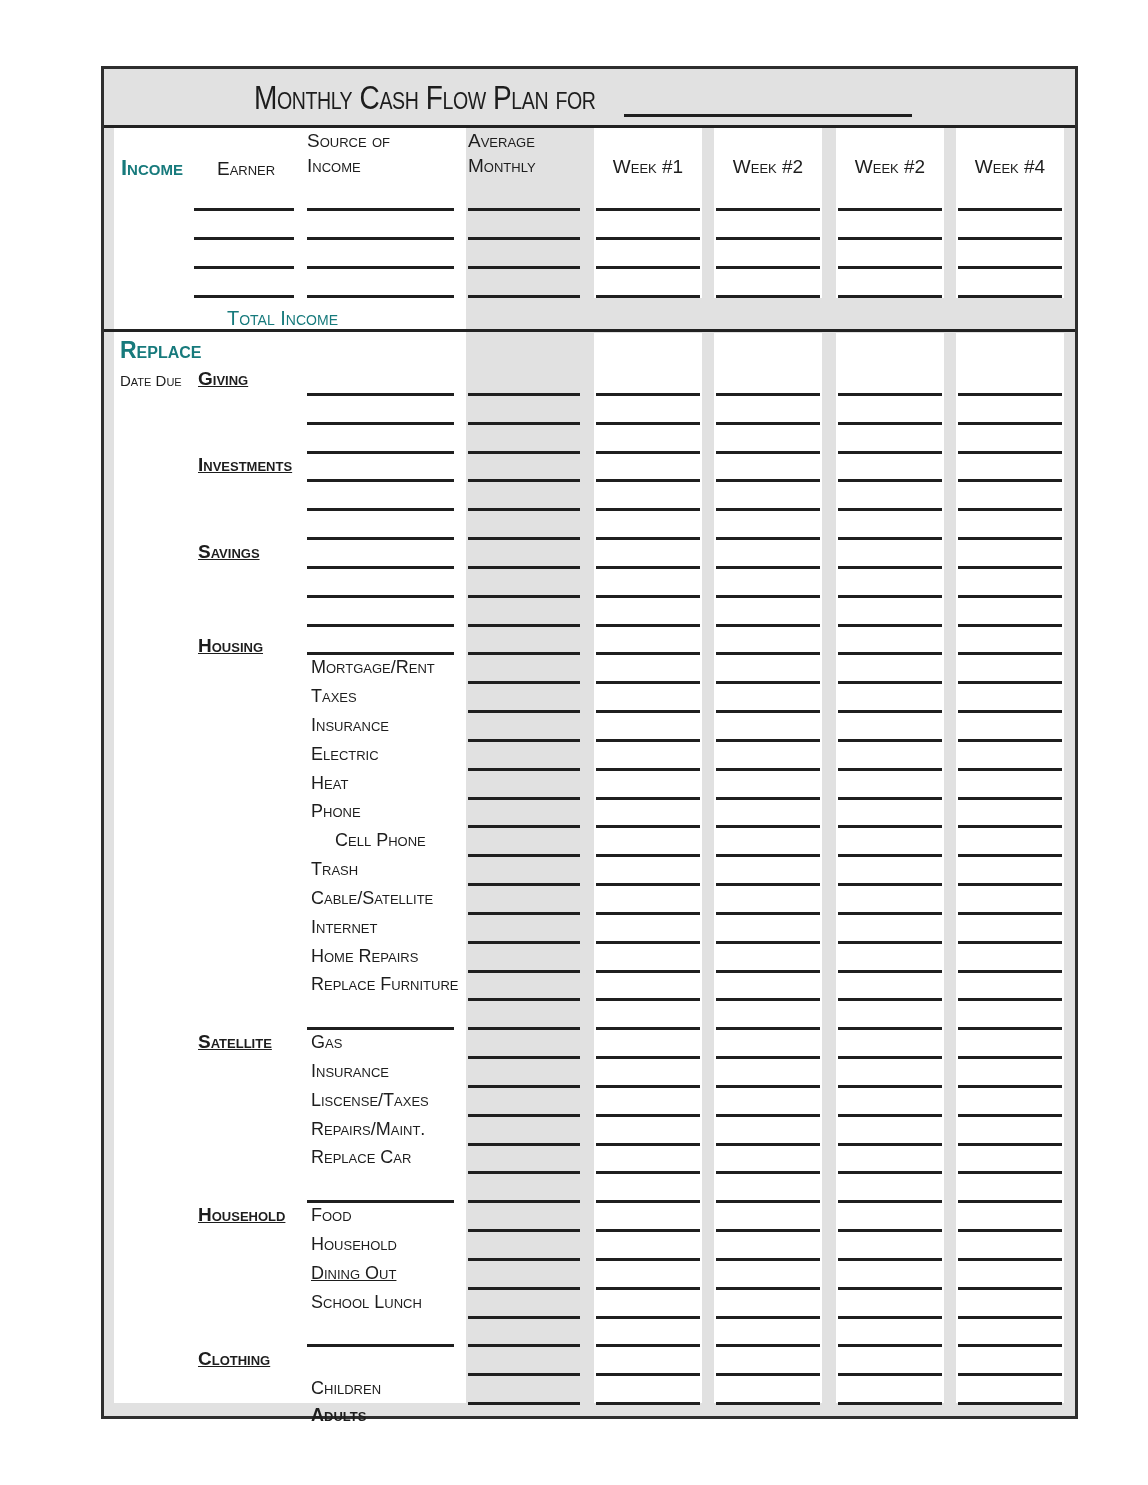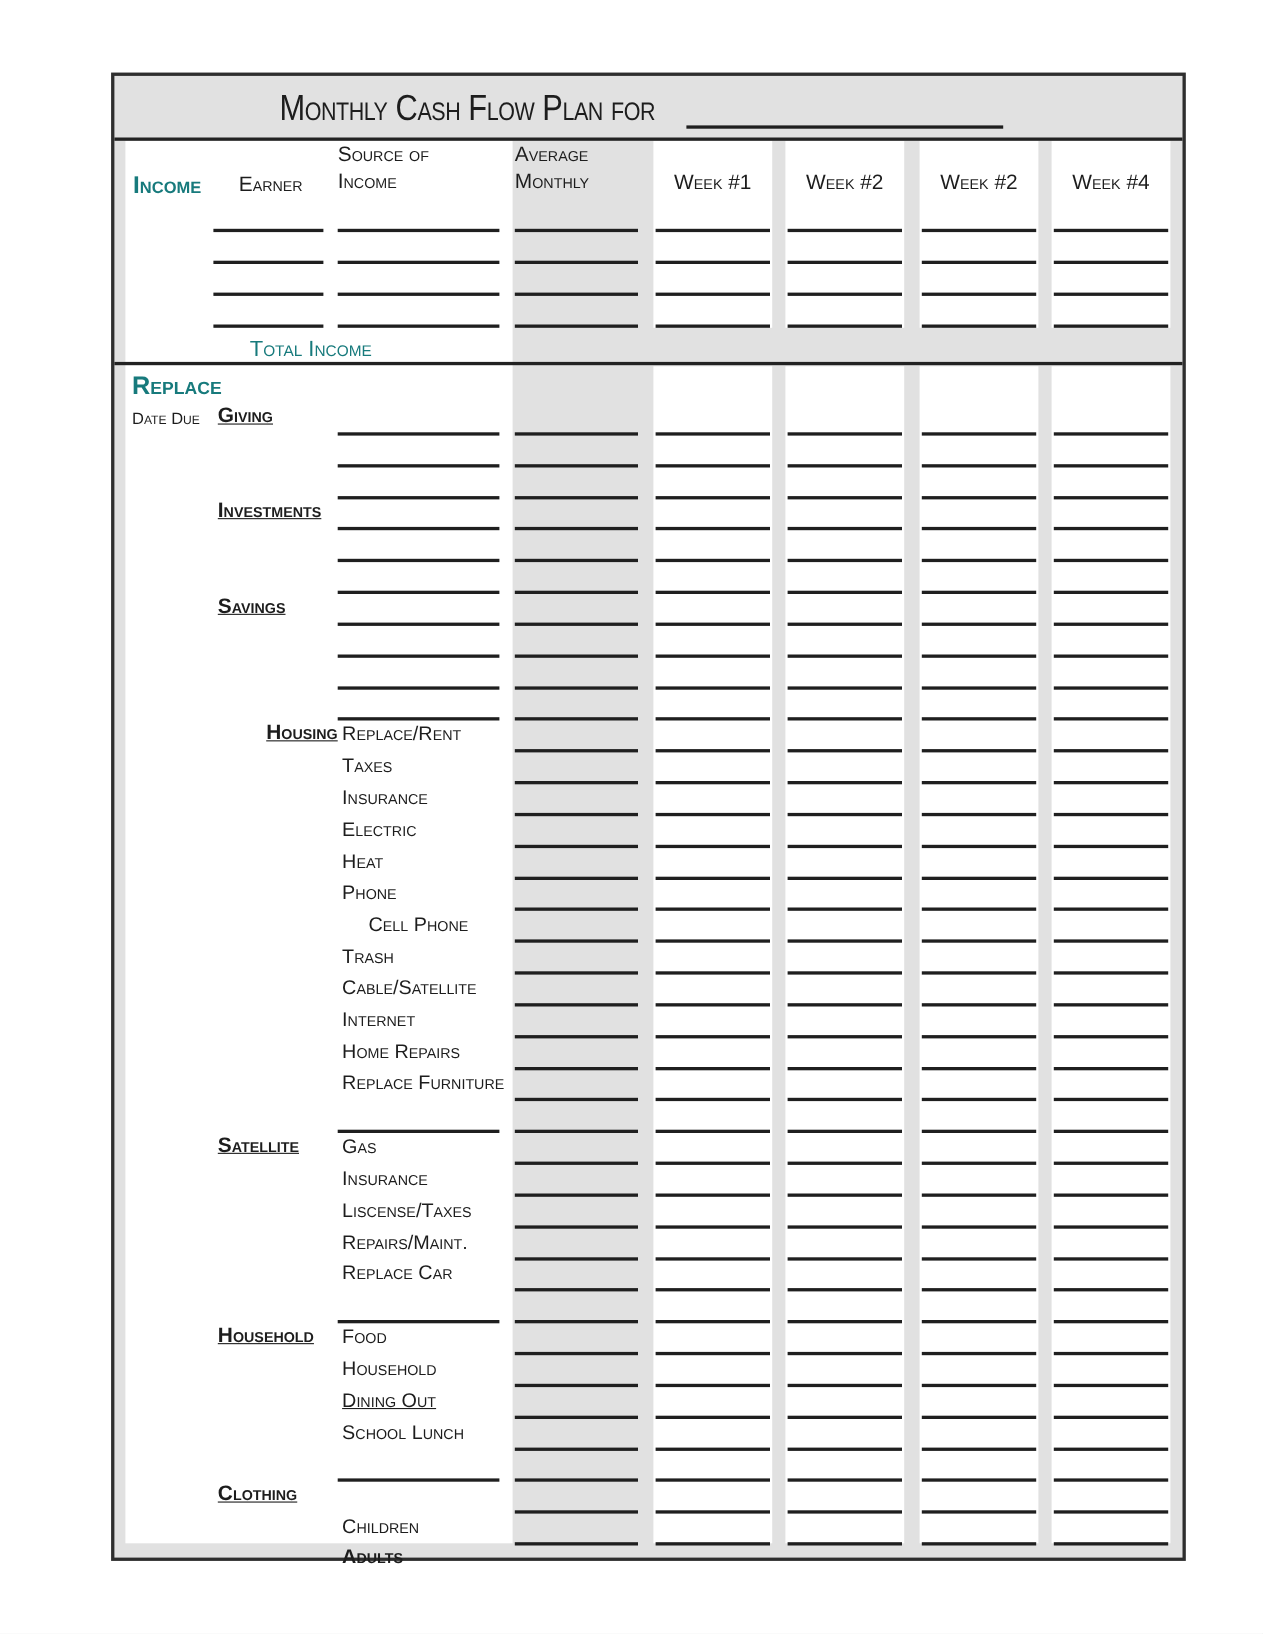--- a/index.html
+++ b/index.html
@@ -164,22 +164,22 @@
       <div class="hline" style="left: 364px; width: 112px; top: 583px;"></div>
       <div class="hline" style="left: 492px; width: 104px; top: 583px;"></div>
       <div class="hline" style="left: 612px; width: 104px; top: 583px;"></div>
       <div class="hline" style="left: 734px; width: 104px; top: 583px;"></div>
       <div class="hline" style="left: 854px; width: 104px; top: 583px;"></div>
       <div class="hline" style="left: 364px; width: 112px; top: 612px;"></div>
       <div class="hline" style="left: 492px; width: 104px; top: 612px;"></div>
       <div class="hline" style="left: 612px; width: 104px; top: 612px;"></div>
       <div class="hline" style="left: 734px; width: 104px; top: 612px;"></div>
       <div class="hline" style="left: 854px; width: 104px; top: 612px;"></div>
-      <div class="lbl section-label" style="top: 587px; margin-left: 44px;">Housing</div>
-      <div class="lbl item-label" style="top: 588px;">Replace/Rent</div>
+      <div class="lbl section-label" style="top: 566px;">Housing</div>
+      <div class="lbl item-label" style="top: 588px;">Mortgage/Rent</div>
       <div class="hline" style="left: 364px; width: 112px; top: 641px;"></div>
       <div class="hline" style="left: 492px; width: 104px; top: 641px;"></div>
       <div class="hline" style="left: 612px; width: 104px; top: 641px;"></div>
       <div class="hline" style="left: 734px; width: 104px; top: 641px;"></div>
       <div class="hline" style="left: 854px; width: 104px; top: 641px;"></div>
       <div class="lbl item-label" style="top: 617px;">Taxes</div>
       <div class="hline" style="left: 364px; width: 112px; top: 670px;"></div>
       <div class="hline" style="left: 492px; width: 104px; top: 670px;"></div>
       <div class="hline" style="left: 612px; width: 104px; top: 670px;"></div>
       <div class="hline" style="left: 734px; width: 104px; top: 670px;"></div>

